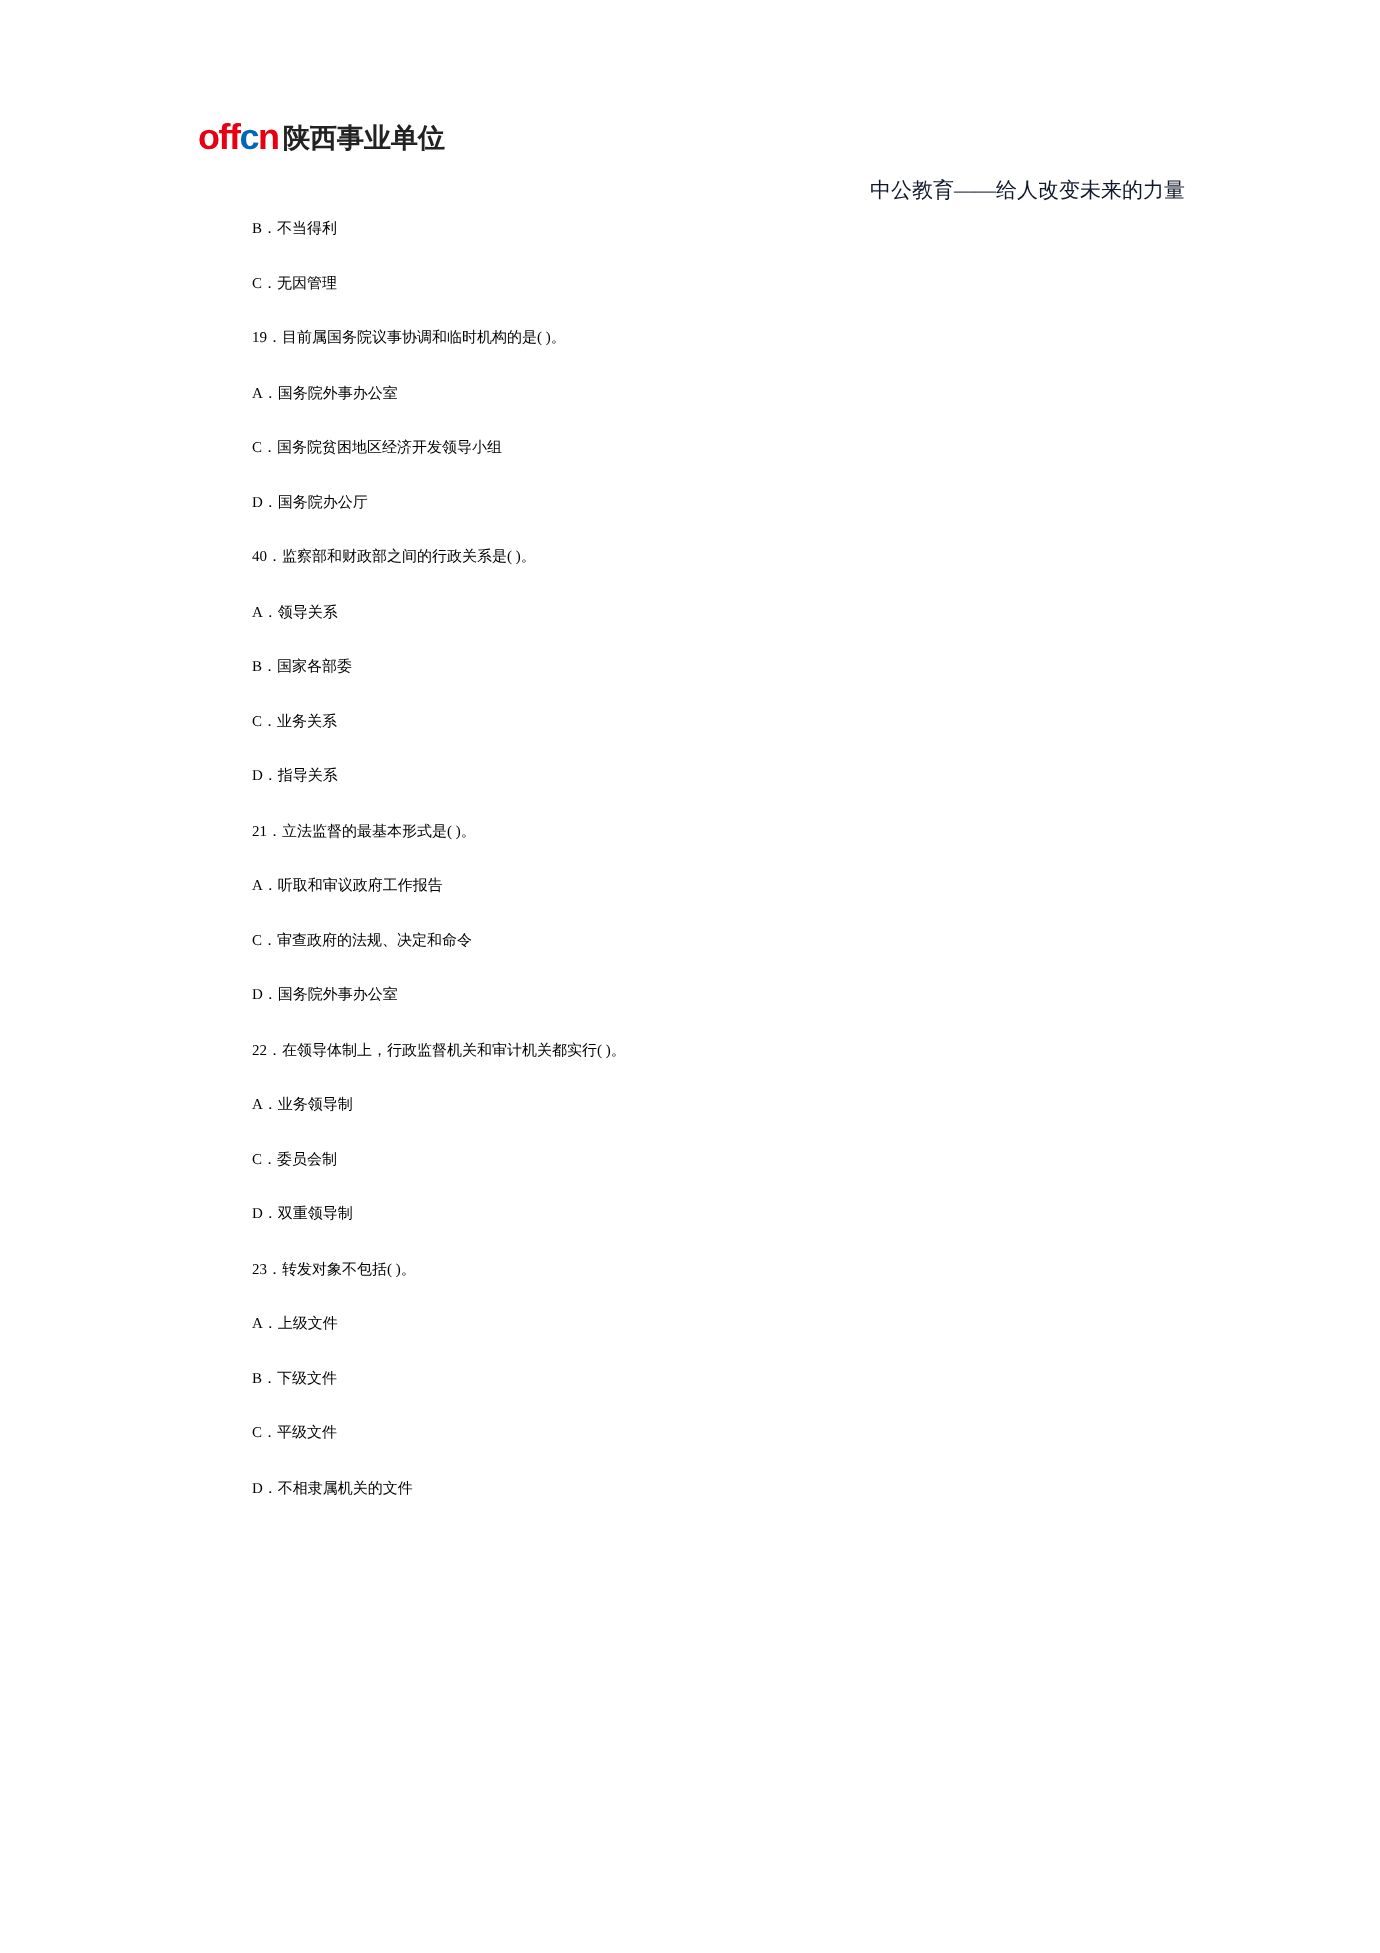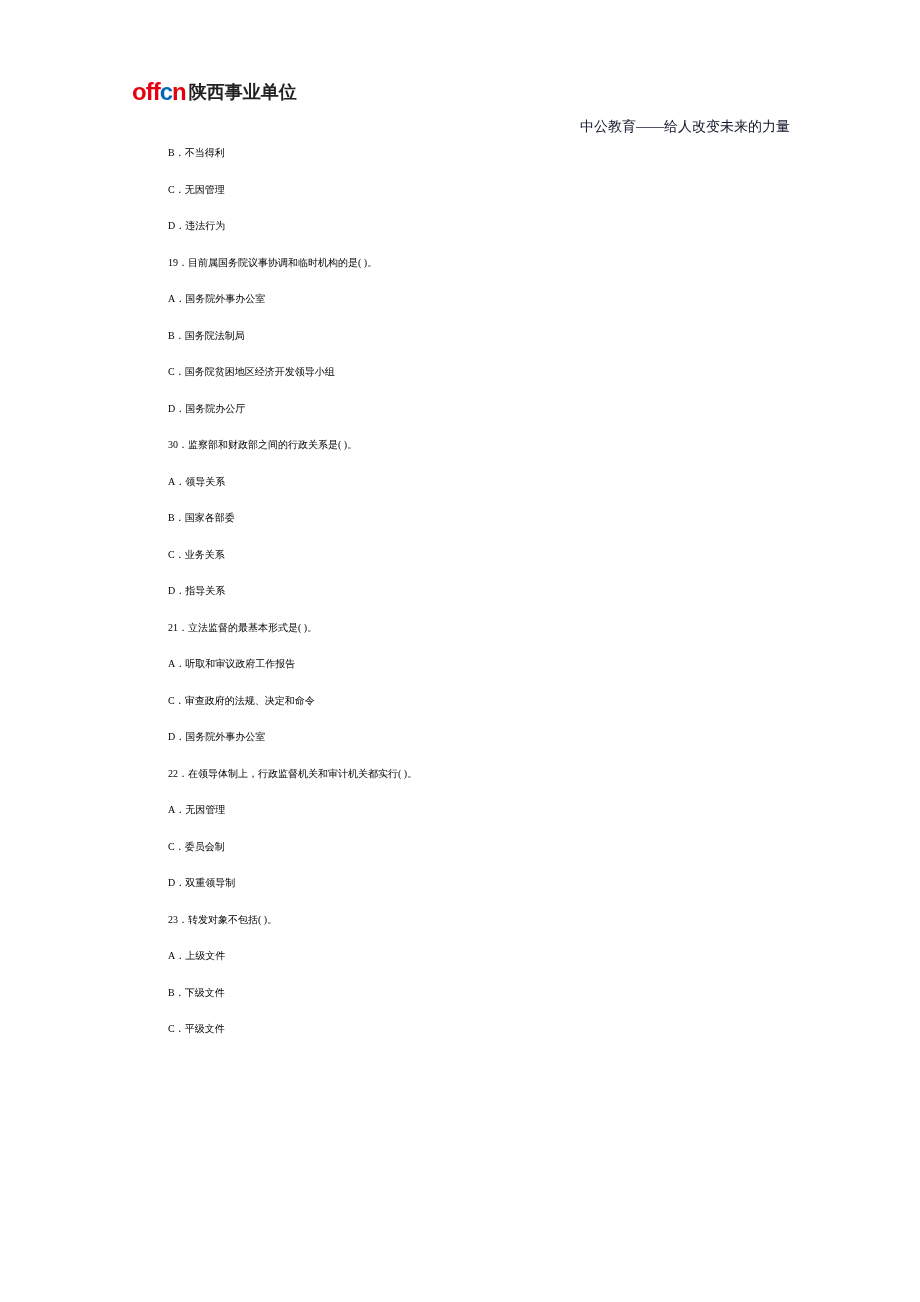--- a/index.html
+++ b/index.html
@@ -64,37 +64,36 @@
     <span class="logo-o1">off</span><span class="logo-c">c</span><span class="logo-n">n</span>
   </span>
   <span class="logo-cn">陕西事业单位</span>
 </div>
 
 <div class="tagline">中公教育——给人改变未来的力量</div>
 
 <div class="content">
   <div class="line">B．不当得利</div>
   <div class="line">C．无因管理</div>
-  <div class="line">D．违法行为</div>
   <div class="line">19．目前属国务院议事协调和临时机构的是(  )。</div>
   <div class="line">A．国务院外事办公室</div>
-  <div class="line">B．国务院法制局</div>
   <div class="line">C．国务院贫困地区经济开发领导小组</div>
   <div class="line">D．国务院办公厅</div>
-  <div class="line">30．监察部和财政部之间的行政关系是(  )。</div>
+  <div class="line">40．监察部和财政部之间的行政关系是(  )。</div>
   <div class="line">A．领导关系</div>
   <div class="line">B．国家各部委</div>
   <div class="line">C．业务关系</div>
   <div class="line">D．指导关系</div>
   <div class="line">21．立法监督的最基本形式是(  )。</div>
   <div class="line">A．听取和审议政府工作报告</div>
   <div class="line">C．审查政府的法规、决定和命令</div>
   <div class="line">D．国务院外事办公室</div>
   <div class="line">22．在领导体制上，行政监督机关和审计机关都实行(  )。</div>
-  <div class="line">A．无因管理</div>
+  <div class="line">A．业务领导制</div>
   <div class="line">C．委员会制</div>
   <div class="line">D．双重领导制</div>
   <div class="line">23．转发对象不包括(  )。</div>
   <div class="line">A．上级文件</div>
   <div class="line">B．下级文件</div>
   <div class="line">C．平级文件</div>
+  <div class="line">D．不相隶属机关的文件</div>
 
 </div>
 
 </body></html>

